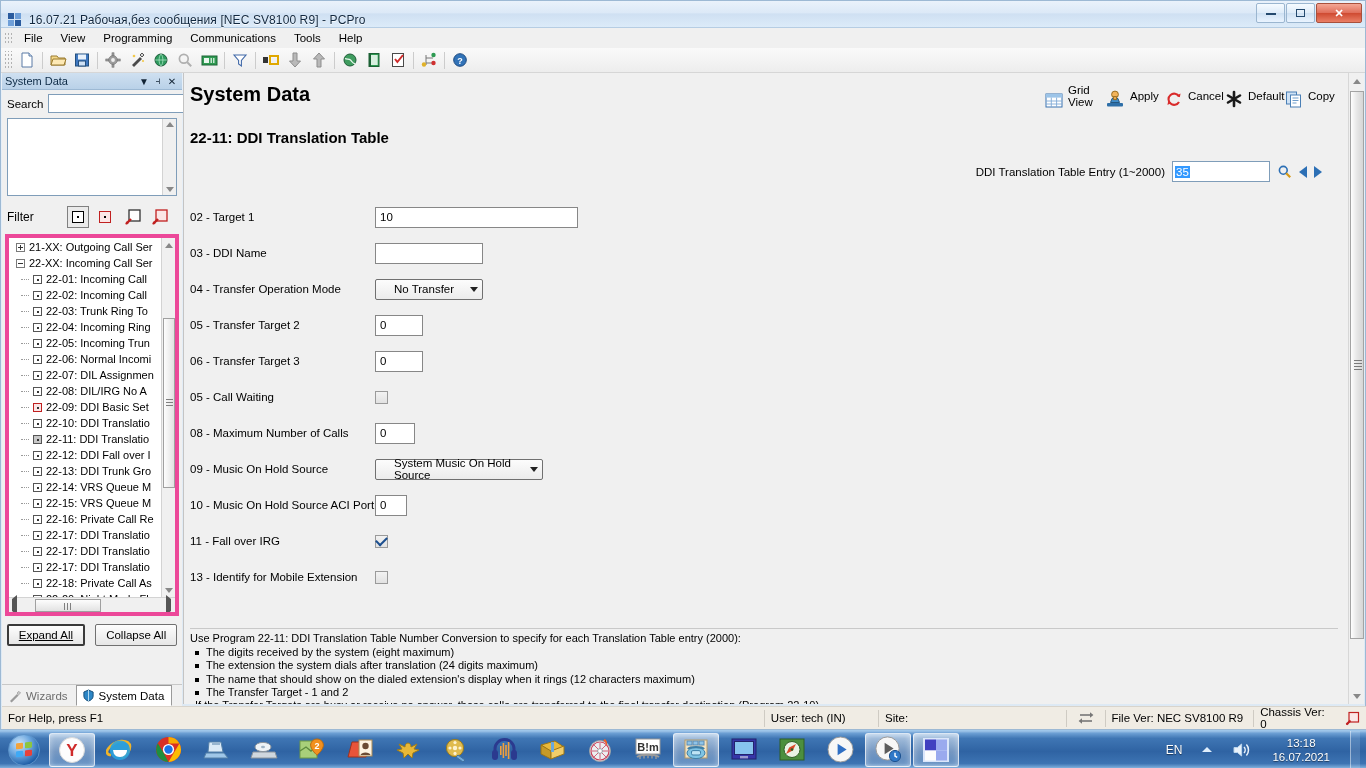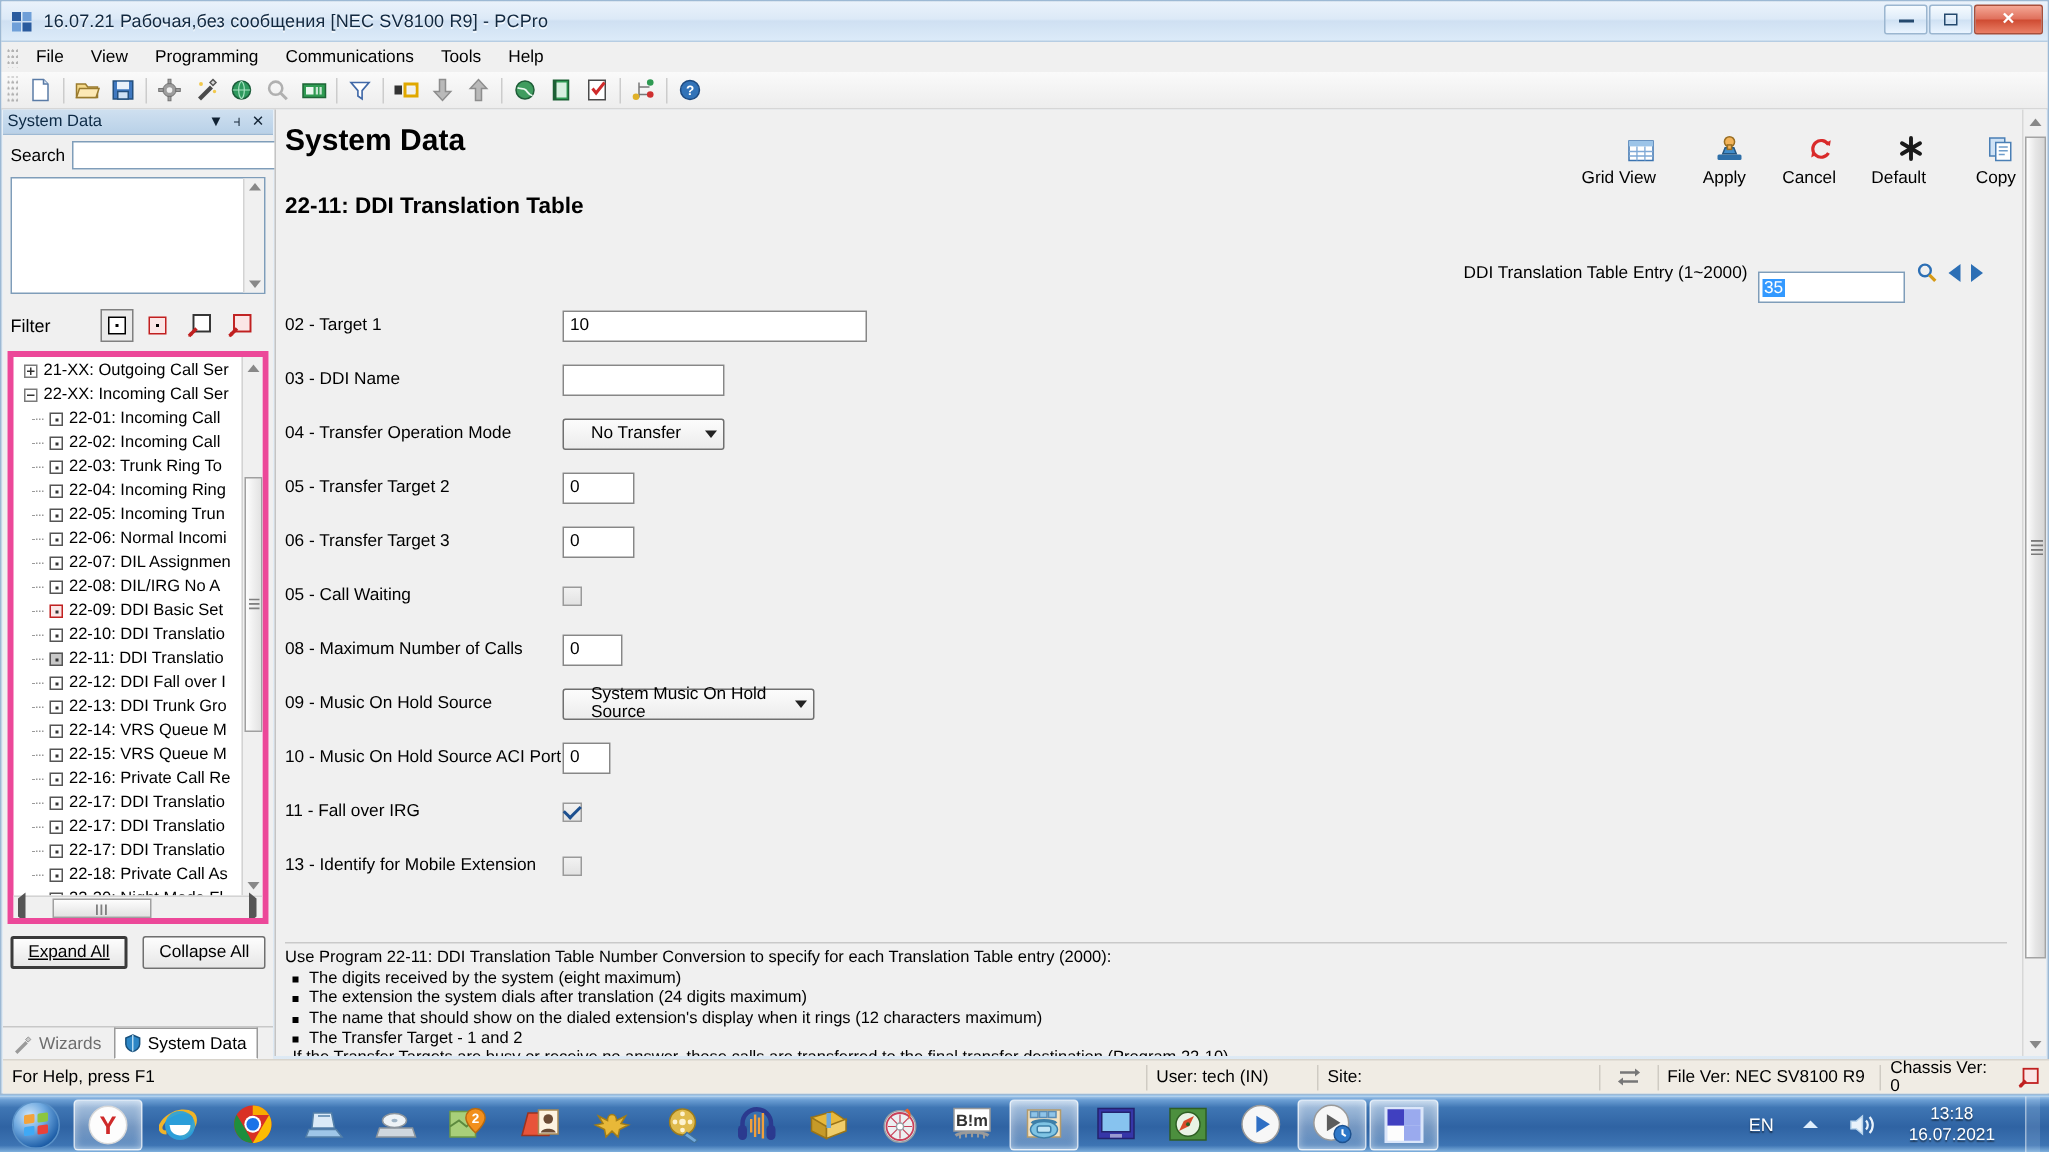--- a/index.html
+++ b/index.html
@@ -17,21 +17,21 @@
     position: absolute; left: 0; top: 0; width: 1366px; height: 730px;
     background: linear-gradient(to bottom, #e8f0f8 0%, #dde9f4 100%);
     border: 1px solid #9db9d4;
   }
 
   
   #titlebar {
     position: absolute; left: 0; top: 0; width: 1364px; height: 27px;
     background: linear-gradient(to bottom, #eaf2fb 0%, #dce9f7 45%, #cfe0f2 50%, #dcebf9 100%);
     border-bottom: 1px solid #b6cde3;
-    display: flex; align-items: center;
+    display: flex; align-items: flex-end;
   }
   #title-icon {
     width: 16px; height: 16px; margin-left: 6px; margin-right: 6px;
     position: relative; flex: 0 0 auto;
   }
   #title-icon .q { position: absolute; width: 6px; height: 6px; }
   #title-icon .q1 { left: 1px; top: 2px; background: #2a5b9e; }
   #title-icon .q2 { left: 8px; top: 2px; background: #6f9fd8; }
   #title-icon .q3 { left: 1px; top: 9px; background: #6f9fd8; }
   #title-icon .q4 { left: 8px; top: 9px; background: #2a5b9e; }
@@ -207,30 +207,30 @@
     position: absolute; left: 182px; top: 72px; right: 1px; bottom: 25px;
     background: #f0f0f0; border-left: 1px solid #c4c4c4;
   }
   #main-inner { position: absolute; left: 0; top: 0; right: 16px; bottom: 0; overflow: hidden; }
 
   #page-title { position: absolute; left: 6px; top: 10px; font-size: 20px; font-weight: bold; color: #000; }
   #page-sub { position: absolute; left: 6px; top: 56px; font-size: 15px; font-weight: bold; color: #000; }
 
   
   #actionbar { position: absolute; right: 4px; top: 4px; display: flex; gap: 0; }
-  .act { width: 60px; display: flex; flex-direction: column; align-items: flex-end; gap: 4px; padding-top: 6px; }
+  .act { width: 60px; display: flex; flex-direction: row; align-items: center; gap: 4px; padding-top: 6px; }
   .act .act-lbl { font-size: 11.5px; color: #000; }
   .act-ico { height: 26px; display: flex; align-items: flex-end; justify-content: center; }
 
   
   #entry-row { position: absolute; right: 26px; top: 88px; display: flex; align-items: center; gap: 7px; }
   #entry-row .elbl { font-size: 11.5px; color: #000; }
   #entry-input {
     width: 98px; height: 21px; border: 1px solid #7f9db9; background: #fff;
-    font-size: 11.5px; padding: 0 2px; display: flex; align-items: center; margin-top: 20px;
+    font-size: 11.5px; padding: 0 2px; display: flex; align-items: center;
   }
   #entry-input .sel { background: #3399ff; color: #fff; padding: 0 1px; }
   .nav-tri-l { width:0;height:0;border-top:6px solid transparent;border-bottom:6px solid transparent;border-right:8px solid #2c6fb5; }
   .nav-tri-r { width:0;height:0;border-top:6px solid transparent;border-bottom:6px solid transparent;border-left:8px solid #2c6fb5; }
 
   
   #form { position: absolute; left: 6px; top: 126px; right: 10px; }
   .frow { height: 36px; display: flex; align-items: center; }
   .frow .flabel { width: 185px; font-size: 11.5px; color: #000; flex: 0 0 auto; }
   .ftext {

